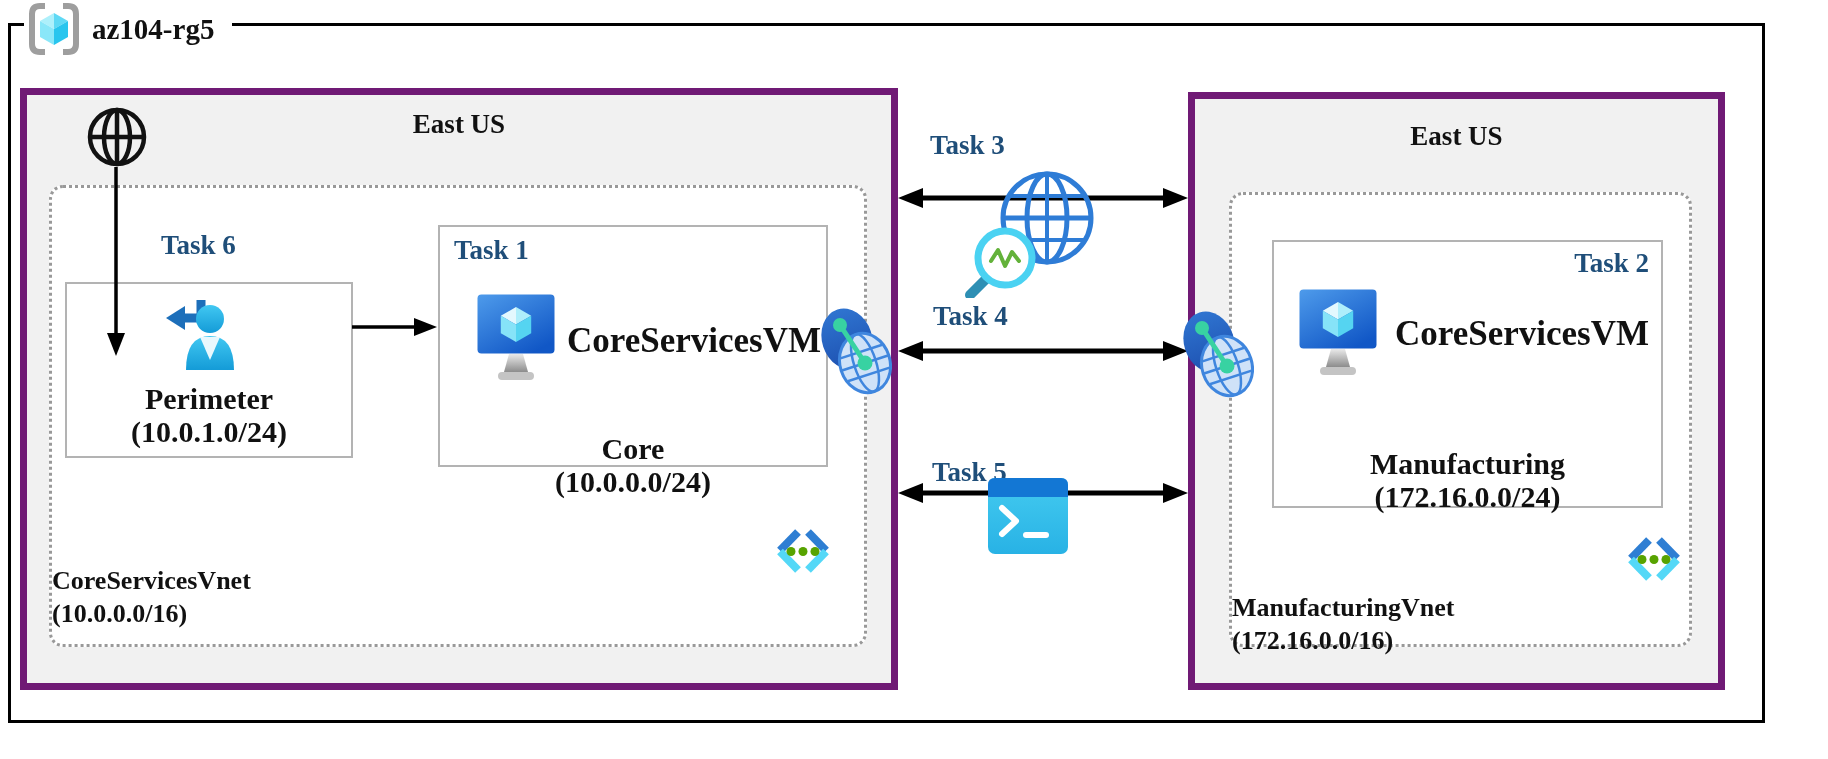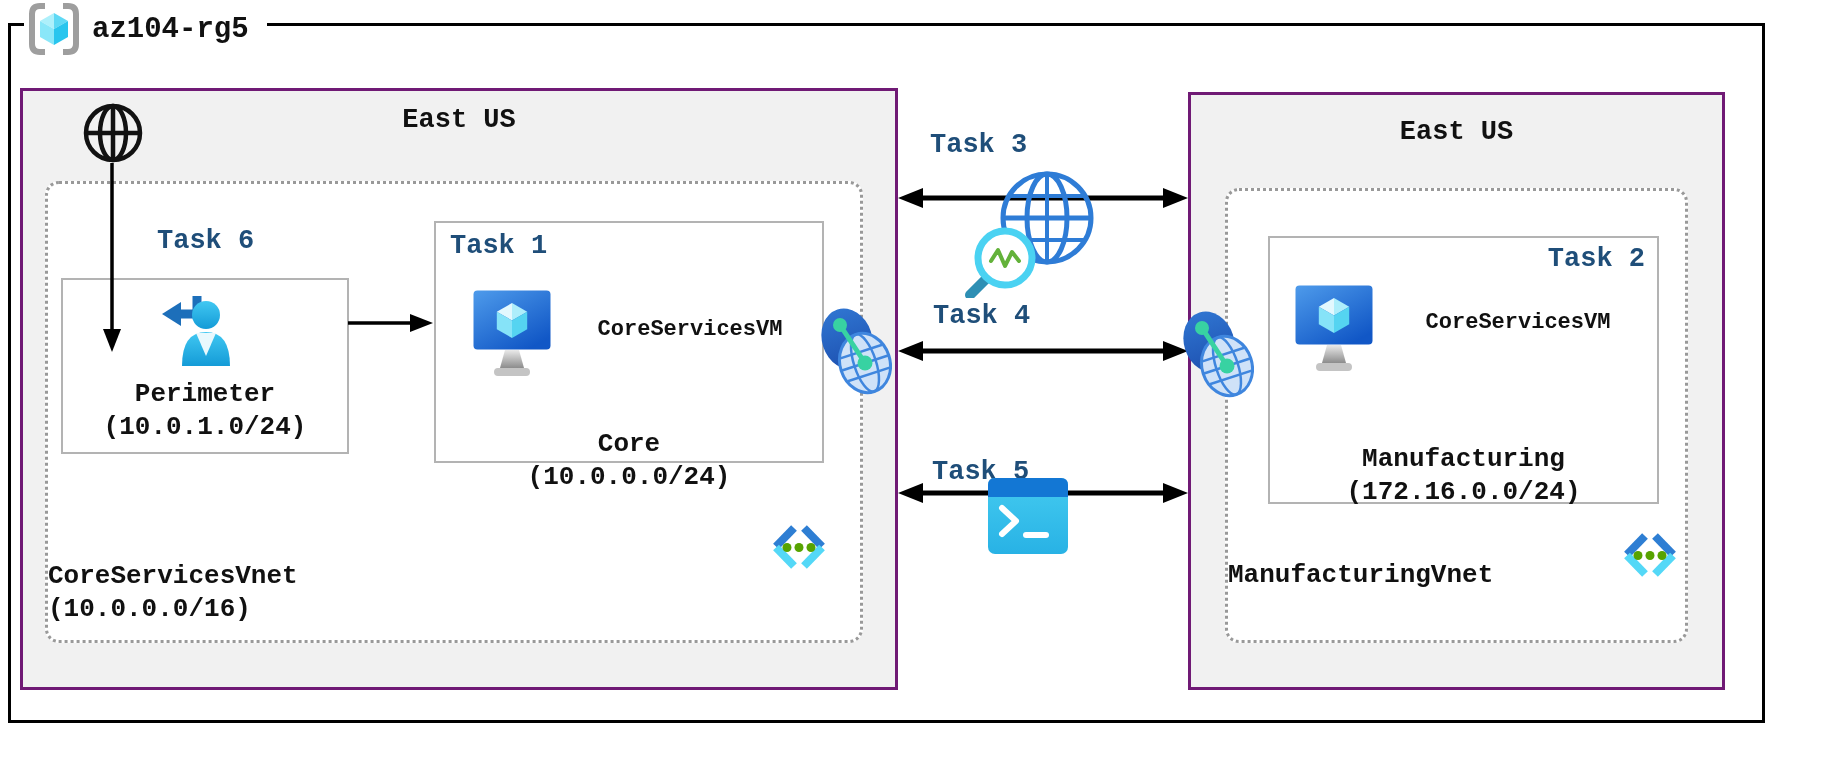--- a/index.html
+++ b/index.html
@@ -1,35 +1,35 @@
 <!DOCTYPE html>
 <html><head>
 <meta charset="utf-8">
 <style>
   html,body{margin:0;padding:0;background:#fff;}
   .canvas{
     position:relative;width:1828px;height:759px;background:#fff;overflow:hidden;
-    font-family:Liberation Mono, monospace;font-weight:bold;color:#111;border-radius:27px;
+    font-family:Liberation Serif, serif;font-weight:bold;color:#111;border-radius:27px;
     --task-color:#1F4E79;--region-fill:#F1F1F1;--dotted:#999999;--box-border:#B3B3B3;
   }
   .abs{position:absolute;}
   .outer-box{left:8px;top:23px;width:1757px;height:700px;border:3px solid #000;box-sizing:border-box;}
   .rg-header{left:24px;top:0px;height:58px;display:flex;align-items:center;gap:10px;background:#fff;padding:0 18px 0 2px;}
   .rg-label{font-size:29px;white-space:nowrap;}
-  .region{background:var(--region-fill);border:3px solid #701a75;box-sizing:border-box;}
+  .region{background:var(--region-fill);border:7px solid #701a75;box-sizing:border-box;}
   .region-left{left:20px;top:88px;width:878px;height:602px;}
   .region-right{left:1188px;top:92px;width:537px;height:598px;}
   .region-title{left:0;right:0;text-align:center;font-size:27px;}
   .vnet-box{border:3px dotted var(--dotted);border-radius:14px;background:#fff;box-sizing:border-box;}
   .vnet-left{left:22px;top:90px;width:818px;height:462px;}
   .vnet-right{left:34px;top:93px;width:463px;height:455px;}
   .task-label{color:var(--task-color);font-size:27px;text-align:left;white-space:nowrap;}
   .white-box{background:#fff;border:2px solid var(--box-border);box-sizing:border-box;}
-  .sub-text{font-size:26px;line-height:33px;text-align:center;left:0;right:0;}
-  .vm-name{font-size:22px;text-align:center;white-space:nowrap;}
+  .sub-text{font-size:30px;line-height:33px;text-align:center;left:0;right:0;}
+  .vm-name{font-size:35px;text-align:center;white-space:nowrap;}
   .vnet-label{font-size:26px;line-height:33px;left:0;right:0;}
   svg{display:block;}
 </style>
 </head>
 <body>
 
 <div class="canvas" style="--task-color: #1F4E79; --region-fill: #F1F1F1; --dotted: #999999; --box-border: #B3B3B3;">
 
   <svg width="0" height="0" style="position:absolute" aria-hidden="true">
     <defs>
@@ -175,22 +175,23 @@
             <rect x="22" y="79" width="36" height="8" rx="4" fill="#C4C4C4"></rect>
           </svg>
         </span>
         <div class="abs vm-name" style="left:112px;top:72px;width:272px">CoreServicesVM</div>
         <div class="abs sub-text" style="top:205px">
           <div>Manufacturing</div>
           <div>(172.16.0.0/24)</div>
         </div>
       </div>
 
-      <div class="abs vnet-label" style="top:368px">
+      <div class="abs vnet-label" style="top:396px">
         <div>ManufacturingVnet</div>
+        <div>(172.16.0.0/16)</div>
       </div>
 
       <span class="abs" style="left:393px;top:341px">
         <svg width="58" height="48" viewBox="0 0 58 48">
           <line x1="24" y1="4" x2="6" y2="22.5" stroke="#2E7ED3" stroke-width="8"></line>
           <line x1="6" y1="23.5" x2="24" y2="42" stroke="#54D8F7" stroke-width="8"></line>
           <line x1="34" y1="4" x2="52" y2="22.5" stroke="#2E7ED3" stroke-width="8"></line>
           <line x1="52" y1="23.5" x2="34" y2="42" stroke="#54D8F7" stroke-width="8"></line>
           <circle cx="17" cy="23.5" r="4.5" fill="#57A300"></circle>
           <circle cx="29" cy="23.5" r="4.5" fill="#57A300"></circle>

